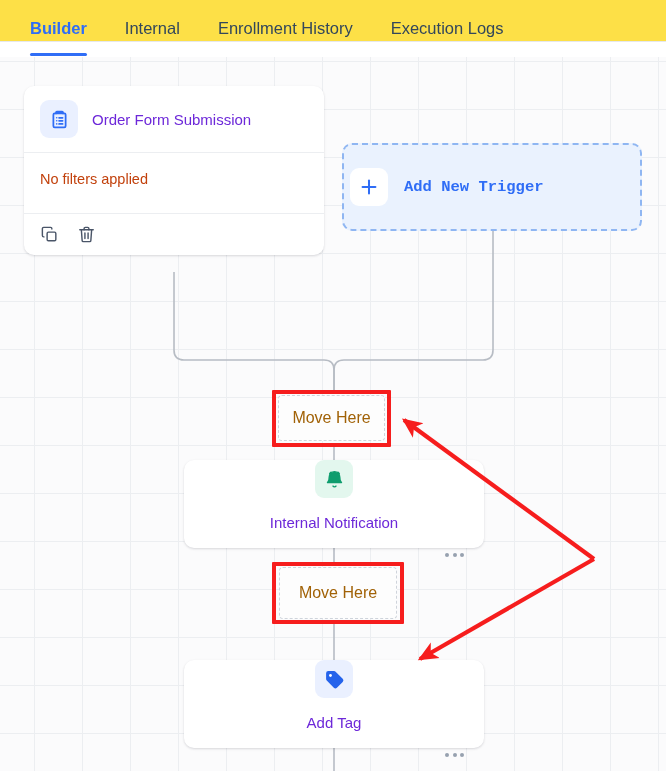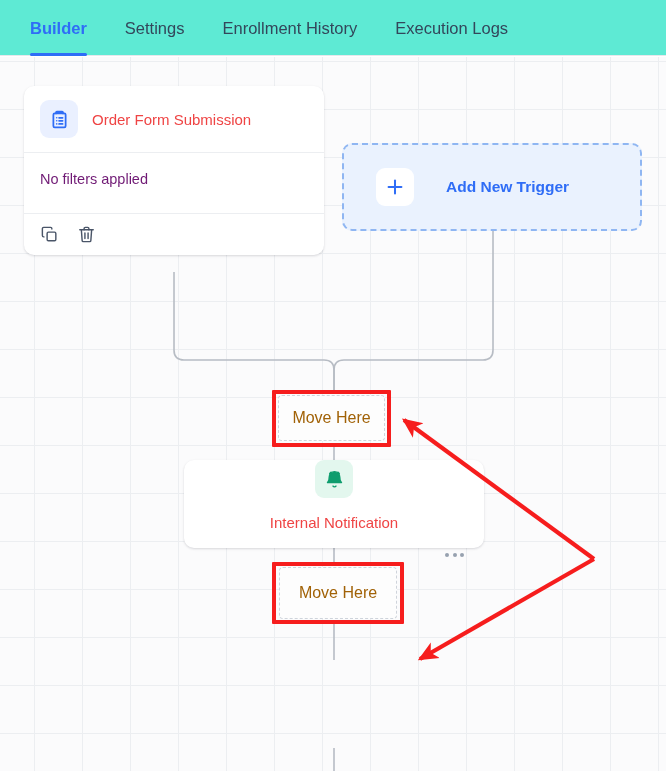--- a/index.html
+++ b/index.html
@@ -7,22 +7,22 @@
     width: 666px; height: 771px;
     font-family: "Liberation Sans", sans-serif;
     background: #ffffff;
     overflow: hidden;
   }
   #app { position: relative; width: 666px; height: 771px; }
 
   
   .tabbar {
     position: absolute; top: 0; left: 0;
-    width: 666px; height: 56px;
-    background: #5eead4;
+    width: 666px; height: 42px;
+    background: #fde047;
     border-bottom: 1px solid #e6e8ec;
     display: flex; align-items: flex-start;
   }
   .tab {
     position: relative;
     height: 56px;
     display: flex; align-items: center;
     font-size: 16.5px;
     color: #33475b;
     cursor: pointer;
@@ -60,54 +60,55 @@
     box-shadow: 0 1px 3px rgba(16,24,40,.10), 0 1px 2px rgba(16,24,40,.06);
   }
   .trigger-card { left: 24px; top: 29px; width: 300px; }
   .trigger-head {
     display: flex; align-items: center; gap: 14px;
     padding: 14px 16px; border-bottom: 1px solid #eceef1;
   }
   .trigger-body {
     padding: 18px 16px 26px 16px;
     border-bottom: 1px solid #eceef1;
-    font-size: 14.5px; color: #701a75;
+    font-size: 14.5px; color: #c2410c;
   }
   .trigger-foot { display: flex; align-items: center; gap: 18px; padding: 11px 16px; }
   .icon-btn { cursor: pointer; display: flex; align-items: center; }
 
   .sq-icon {
     width: 38px; height: 38px; border-radius: 9px;
     display: flex; align-items: center; justify-content: center; flex: none;
   }
   .sq-blue  { background: #eaf0ff; }
   .sq-green { background: #e3f7ee; }
 
-  .card-title { font-size: 15px; color: #ef4444; }
+  .card-title { font-size: 15px; color: #6d28d9; }
 
   .action-card {
     left: 184px; width: 300px; height: 88px;
     display: flex; align-items: center; padding: 0 18px 0 18px; gap: 16px; flex-direction: column;
   }
   .action-notification { top: 403px; }
   .action-addtag       { top: 603px; }
   .dots {
     margin-left: auto; display: flex; gap: 3.5px; align-items: center;
     cursor: pointer; padding: 6px 2px;
   }
   .dots i { width: 4px; height: 4px; border-radius: 50%; background: #97a1af; display: block; }
 
   
   .add-trigger {
     position: absolute; left: 342px; top: 86px; width: 300px; height: 88px;
     background: #eaf2fe;
     border: 2px dashed #8fb6f2;
     border-radius: 10px;
-    display: flex; align-items: center; gap: 32px; padding-left: 32px;
+    display: flex; align-items: center; gap: 16px; padding-left: 6px;
     cursor: pointer;
+    font-family: Liberation Mono, monospace;
   }
   .add-trigger .sq-icon { background: #ffffff; }
   .add-trigger-label { font-size: 15.5px; font-weight: 700; color: #2f6df6; }
 
   
   .movehere {
     position: absolute;
     background: #fdfdfd;
     border: 1px dashed #cfd4db;
     border-radius: 4px;
@@ -128,21 +129,21 @@
 </head>
 <body>
 
 <div id="app">
 
   <div class="tabbar">
     <div class="tab active tab-builder">
       <span>Builder</span>
     </div>
     <div class="tab tab-settings">
-      <span>Settings</span>
+      <span>Internal</span>
     </div>
     <div class="tab tab-enrollment">
       <span>Enrollment History</span>
     </div>
     <div class="tab tab-execution">
       <span>Execution Logs</span>
     </div>
   </div>
 
   <div class="canvas">
@@ -227,20 +228,34 @@
           <i></i>
           <i></i>
           <i></i>
         </span>
     </div>
 
     <div class="movehere movehere-2">
       <span>Move Here</span>
     </div>
 
+    <div class="card action-card action-addtag">
+      <span class="sq-icon sq-blue">
+        <svg width="21" height="21" viewBox="0 0 24 24" fill="#2563eb" stroke="none">
+          <path d="M11.5 2.4H4.9A2.5 2.5 0 0 0 2.4 4.9v6.6c0 .66.26 1.3.73 1.77l8.1 8.1a2.5 2.5 0 0 0 3.54 0l6.6-6.6a2.5 2.5 0 0 0 0-3.54l-8.1-8.1a2.5 2.5 0 0 0-1.77-.73z"></path>
+          <circle cx="7.4" cy="7.4" r="1.6" fill="#ffffff"></circle>
+        </svg>
+      </span>
+      <span class="card-title">Add Tag</span>
+      <span class="dots">
+          <i></i>
+          <i></i>
+          <i></i>
+        </span>
+    </div>
 
     <div class="redbox redbox-1"></div>
     <div class="redbox redbox-2"></div>
 
     <svg class="annotations" viewBox="0 0 666 714">
       <defs>
         <marker id="arrowhead" markerWidth="5.2" markerHeight="5.2" refX="4.2" refY="2.6" orient="auto" markerUnits="strokeWidth">
           <path d="M4.8,2.6 L0,0.45 L1.25,2.6 L0,4.75 Z" fill="#f61d1d"></path>
         </marker>
       </defs>

